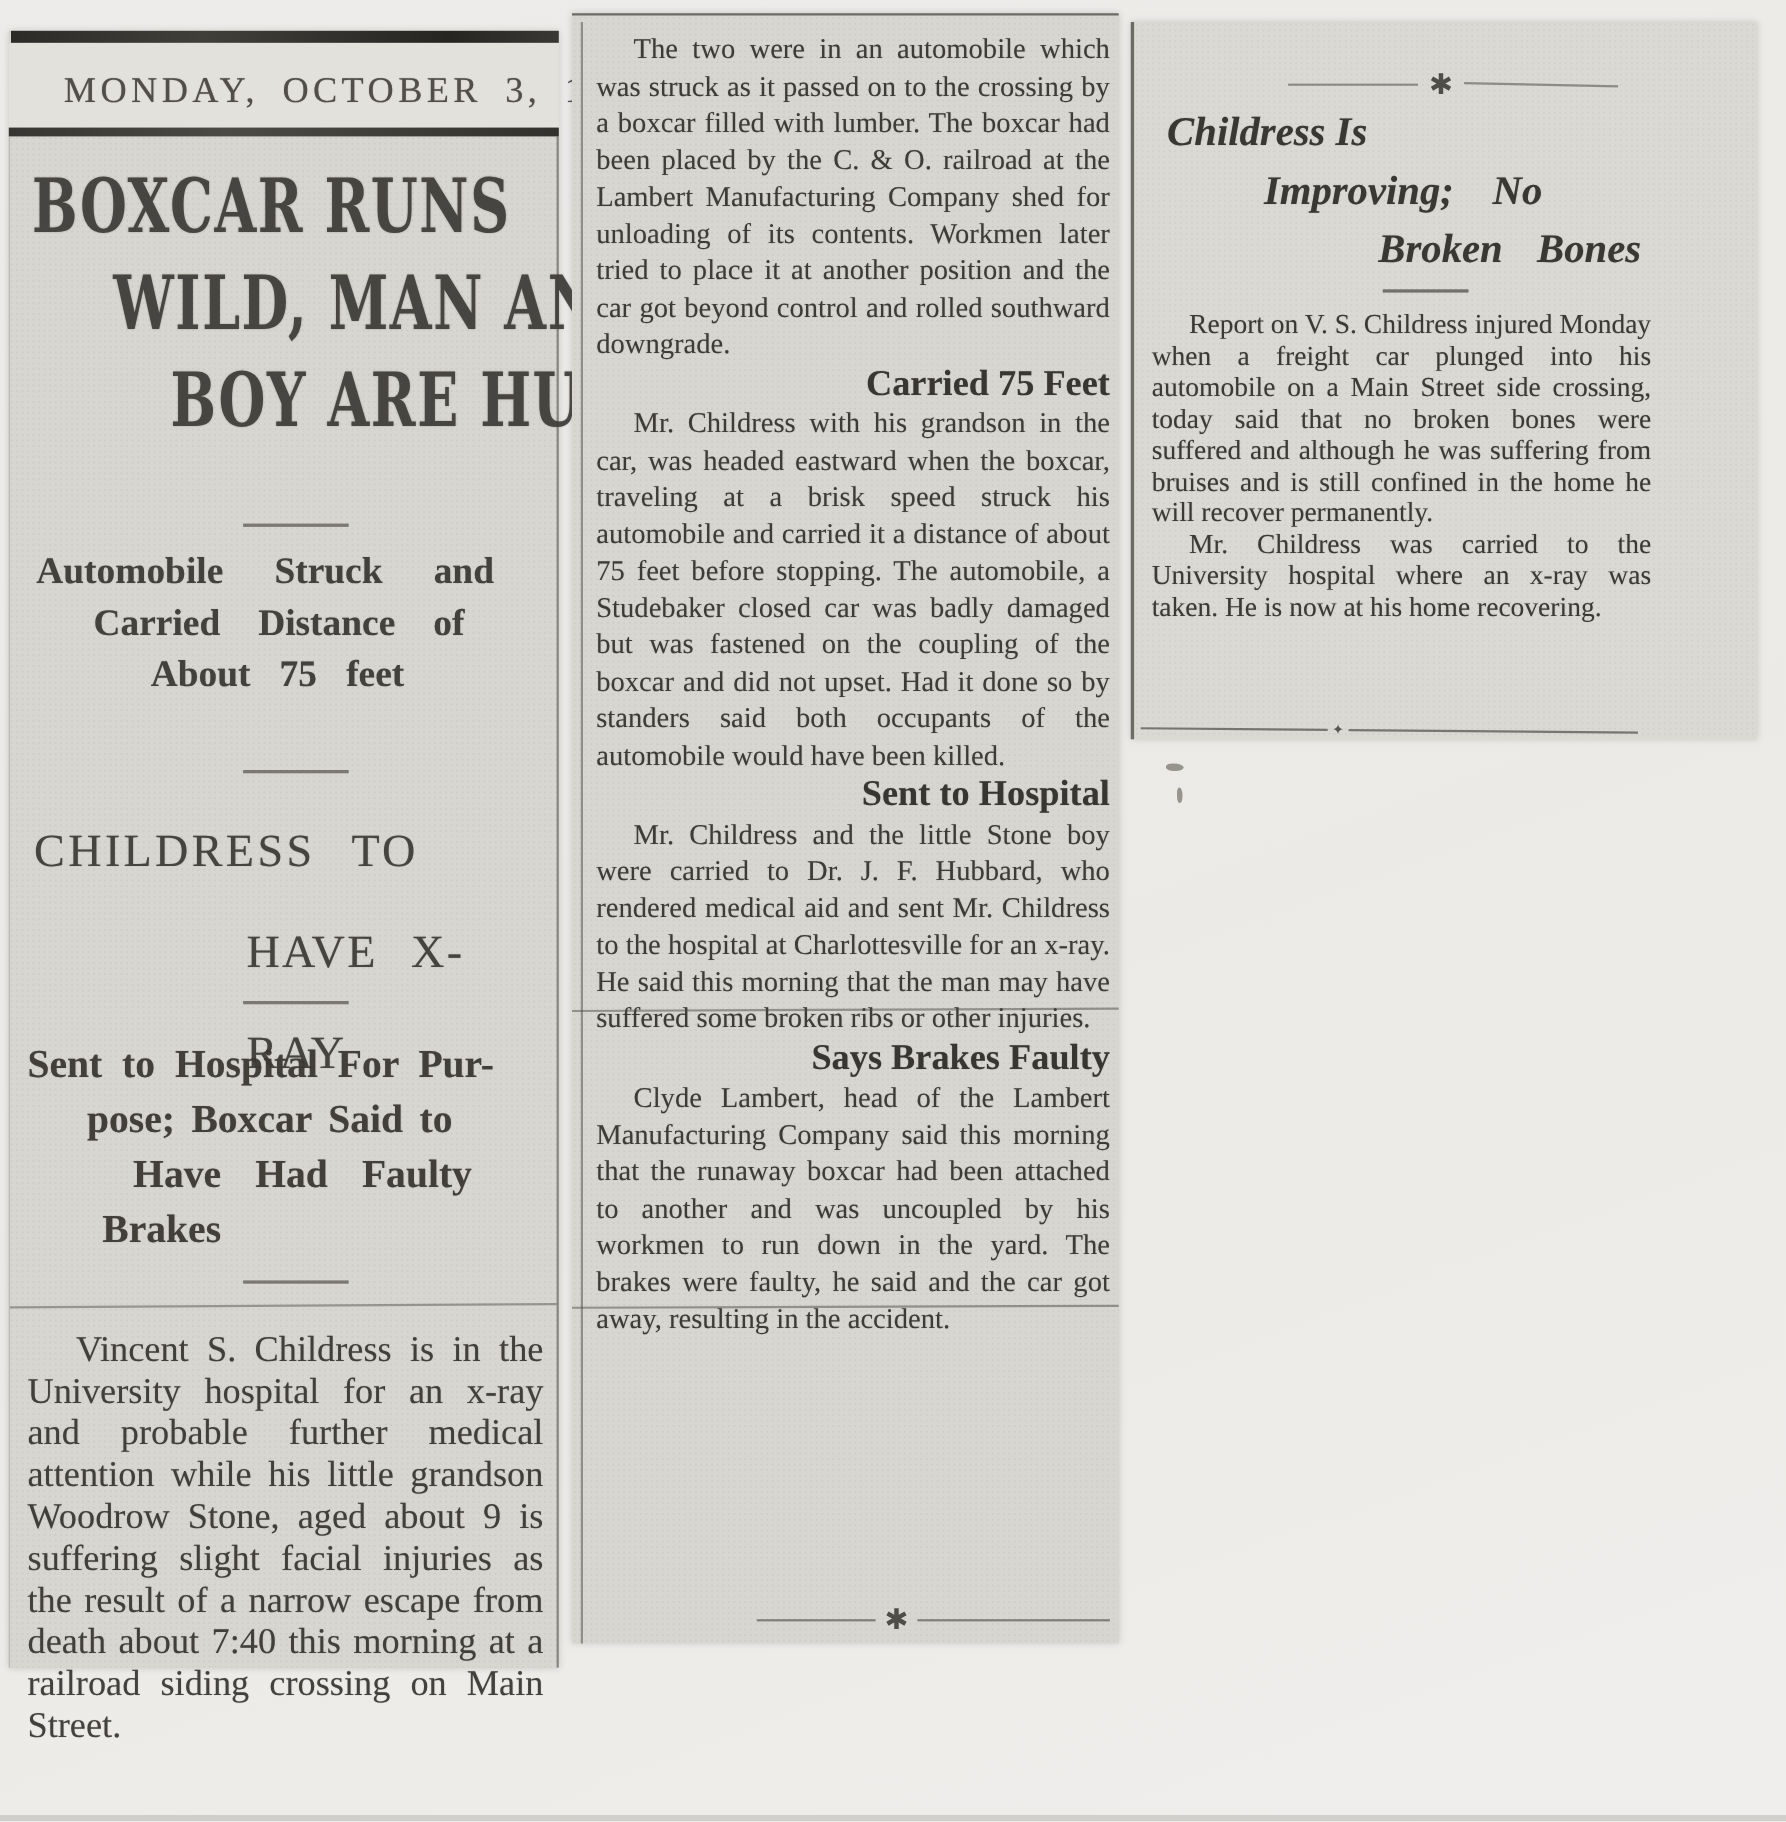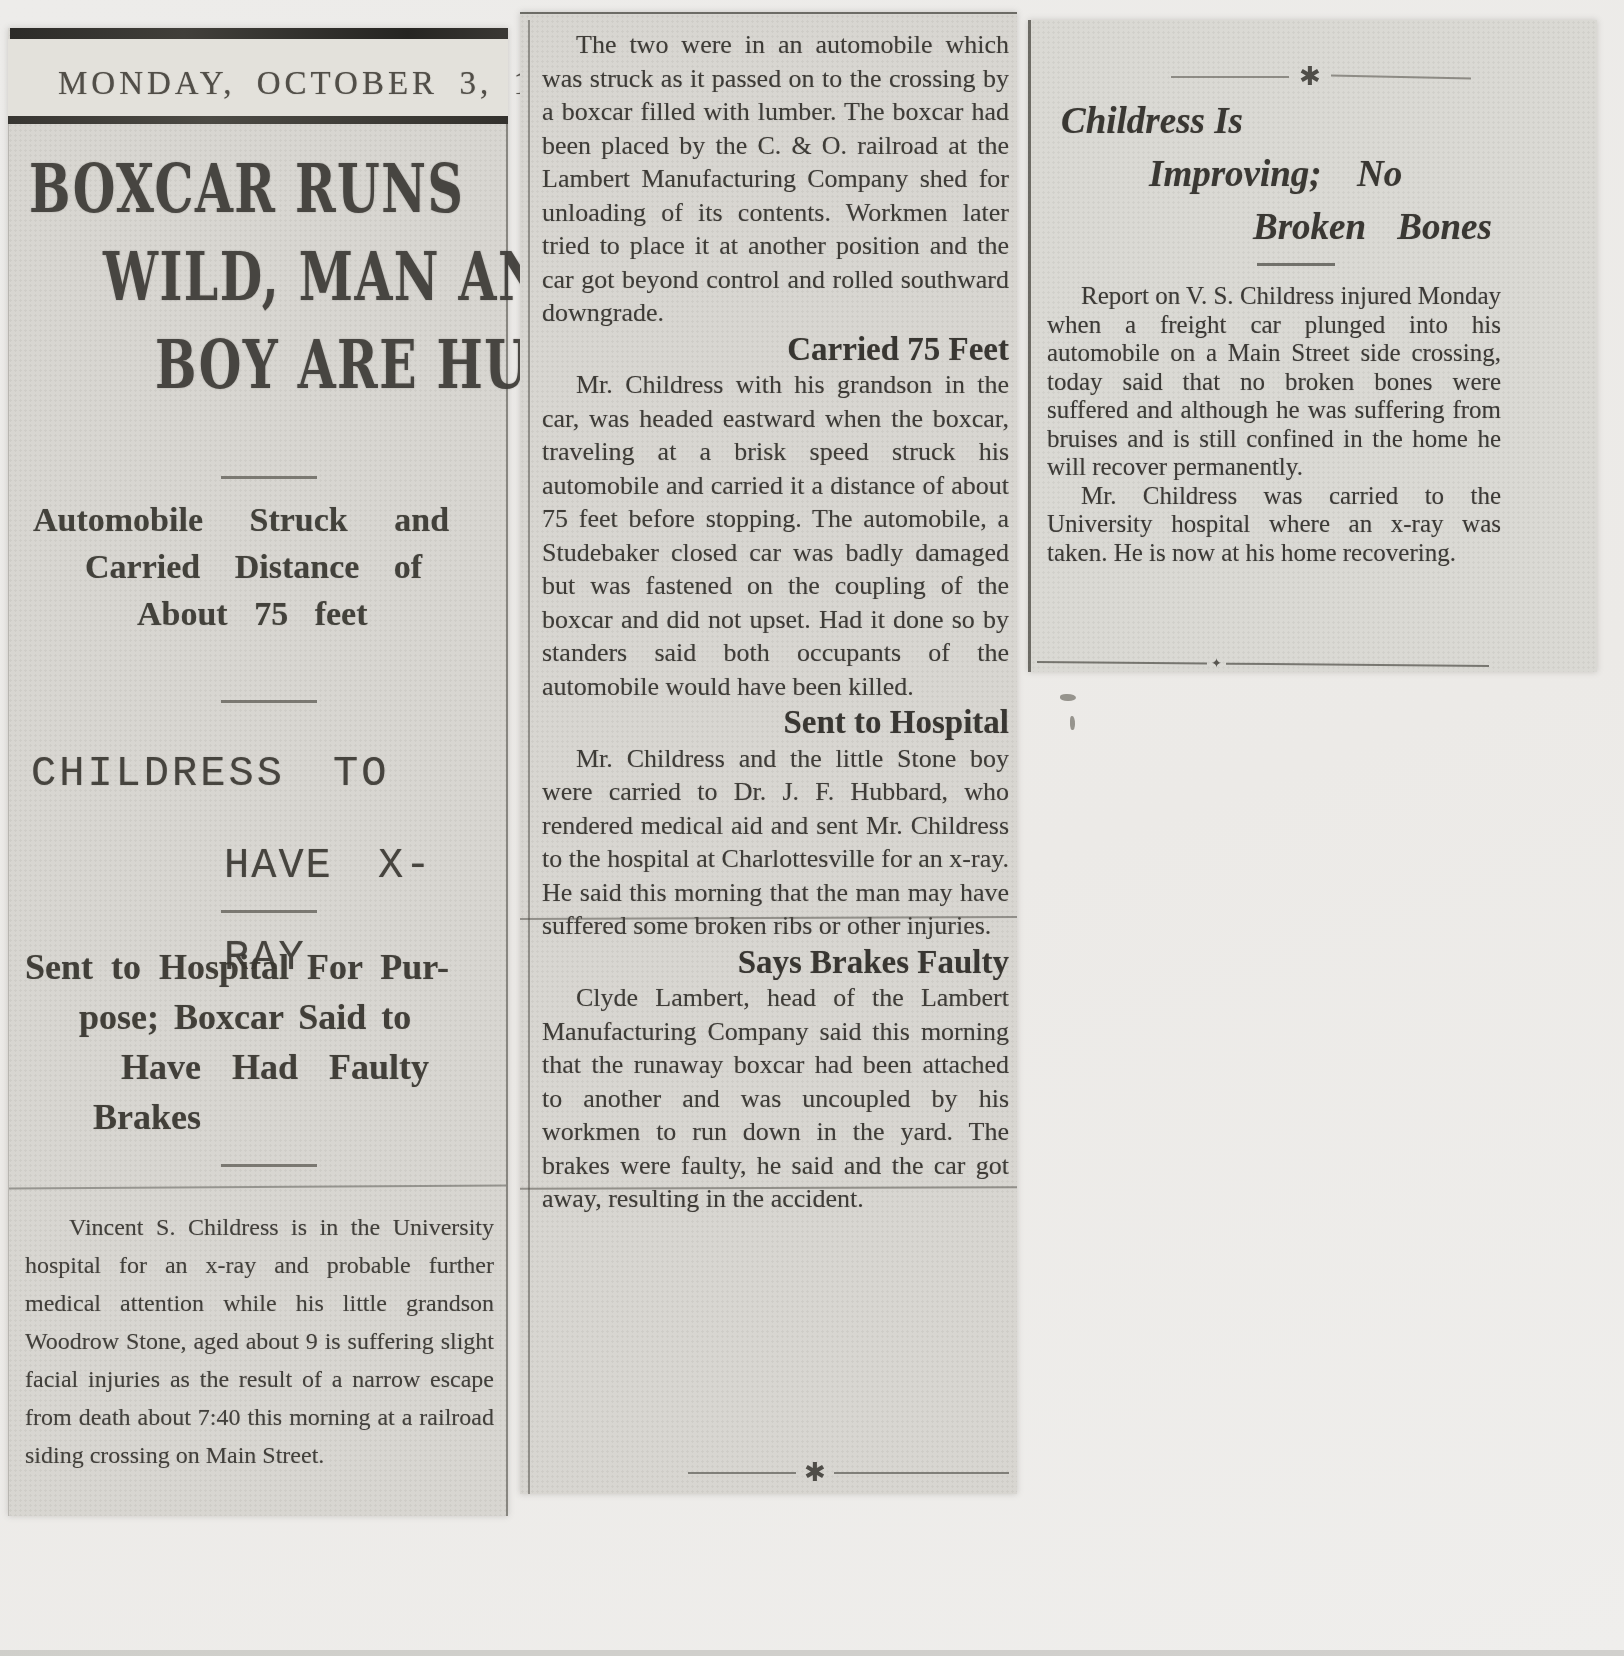--- a/index.html
+++ b/index.html
@@ -30,30 +30,30 @@
     font-family:"DejaVu Serif","Liberation Serif",serif;color:rgba(64,62,57,.92);}
   .hl .hl-line{height:88px;font-size:68px;letter-spacing:2px;white-space:nowrap;
     transform:scaleX(.72);transform-origin:left center;text-shadow:0 0 2px rgba(45,43,39,.35);}
   .hl-l1{margin-left:20px;} .hl-l2{margin-left:94px;} .hl-l3{margin-left:146px;}
   .srule{position:absolute;left:212px;width:96px;height:3px;background:rgba(84,81,74,.7);}
   .r1{top:352px;} .r2{top:576px;} .r3{top:786px;} .r4{top:1040px;}
   .sub1{position:absolute;top:372px;left:0;right:0;font-weight:bold;font-size:34px;line-height:47px;
     color:rgba(58,56,50,.9);text-shadow:0 0 1px rgba(50,48,42,.4);}
   .s1l1{margin-left:24px;word-spacing:38px;} .s1l2{margin-left:76px;word-spacing:26px;} .s1l3{margin-left:128px;word-spacing:18px;}
   .sub2{position:absolute;top:604px;left:0;right:0;font-size:42px;line-height:92px;
-    color:rgba(60,58,52,.88);text-shadow:0 0 1px rgba(50,48,42,.45);font-family:Liberation Mono, monospace;}
+    color:rgba(60,58,52,.88);text-shadow:0 0 1px rgba(50,48,42,.45);}
   .s2l1{margin-left:22px;word-spacing:20px;letter-spacing:3px;}
   .s2l2{margin-left:215px;word-spacing:18px;letter-spacing:2px;}
   .sub3{position:absolute;top:818px;left:0;right:0;font-weight:bold;font-size:36px;line-height:50px;
     color:rgba(56,54,48,.9);text-shadow:0 0 1px rgba(50,48,42,.4);}
   .s3l1{margin-left:16px;word-spacing:9px;} .s3l2{margin-left:70px;word-spacing:6px;}
   .s3l3{margin-left:112px;word-spacing:22px;} .s3l4{margin-left:84px;}
   .lc-longrule{position:absolute;top:1062px;left:0;right:0;height:2px;
     background:rgba(72,70,64,.45);transform:rotate(-.35deg);}
-  .lc-body{position:absolute;top:1084px;left:16px;right:12px;margin:0;font-size:24px;line-height:38px;
+  .lc-body{position:absolute;top:1084px;left:16px;right:12px;margin:0;font-size:33px;line-height:38px;
     text-align:justify;text-indent:44px;color:rgba(52,50,45,.88);text-shadow:0 0 1px rgba(52,50,44,.35);}
   
   .clip-mid{left:520px;top:12px;width:497px;height:1480px;border-top:2px solid rgba(52,50,45,.65);}
   .mid-inner{position:absolute;top:6px;left:8px;right:4px;bottom:0;
     border-left:2px solid rgba(72,69,63,.5);padding:8px 4px 46px 12px;overflow:hidden;
     font-size:26px;line-height:33.5px;text-align:justify;color:rgba(51,49,44,.9);
     text-shadow:0 0 1px rgba(52,50,44,.35);}
   .mid-para{margin:0;text-indent:34px;}
   .mid-sub{margin:3px 0 2px;text-align:right;font-size:33px;font-weight:bold;color:rgba(48,46,41,.92);}
   .fold{position:absolute;left:0;right:0;height:2px;background:rgba(76,73,67,.5);}

